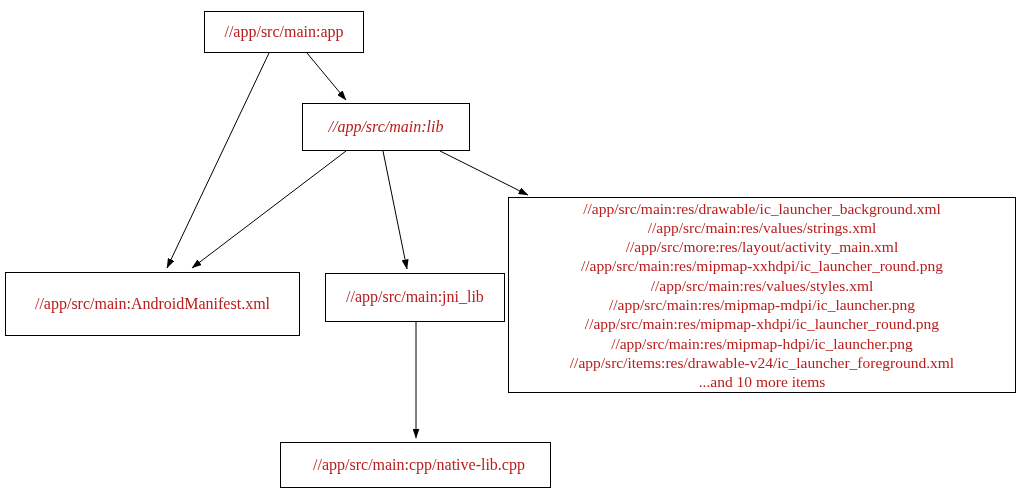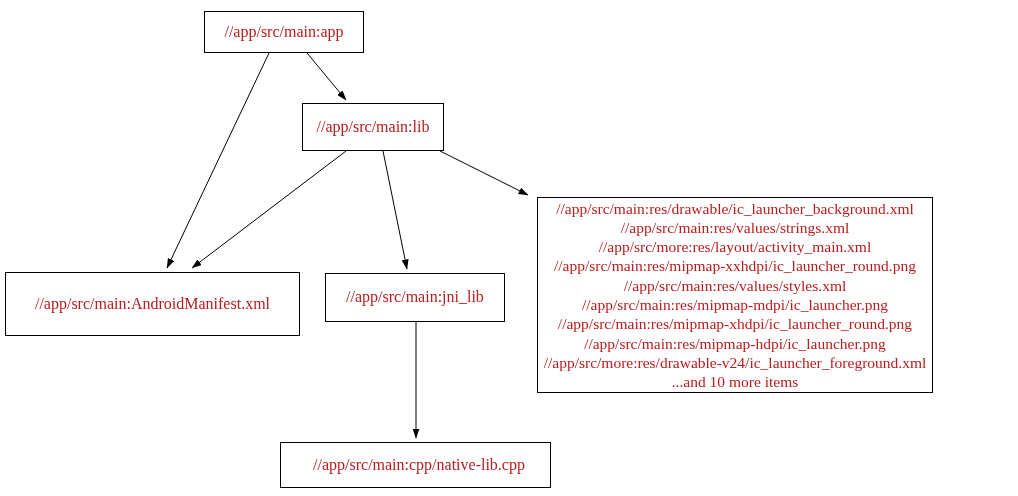--- a/index.html
+++ b/index.html
@@ -36,24 +36,24 @@
     line-height: 1.15;
     white-space: nowrap;
   }
   .node.multiline {
     flex-direction: column;
     font-size: 15.5px;
     line-height: 19.3px;
     padding: 2px 6px;
   }
   #node-app        { left: 204px; top: 11px;  width: 160px; height: 42px; }
-  #node-lib        { left: 302px; top: 103px; width: 142px; height: 48px; }
+  #node-lib        { left: 302px; top: 103px; width: 168px; height: 48px; font-style: italic; }
   #node-manifest   { left: 5px;   top: 272px; width: 295px; height: 64px; }
   #node-jni-lib    { left: 325px; top: 273px; width: 180px; height: 49px; }
-  #node-resources  { left: 537px; top: 197px; width: 396px; height: 196px; }
+  #node-resources  { left: 508px; top: 197px; width: 508px; height: 196px; }
   #node-native-lib { left: 280px; top: 442px; width: 271px; height: 46px; padding-left: 7px; }
 </style>
 </head>
 <body>
 
 <div class="canvas">
 
   <svg class="edges" viewBox="0 0 1018 496" xmlns="http://www.w3.org/2000/svg">
     <defs>
       <marker id="arrowhead" viewBox="0 0 10 7" refX="9.5" refY="3.5" markerWidth="10" markerHeight="7" orient="auto">
@@ -86,21 +86,21 @@
 
   <div class="node multiline" id="node-resources">
     <div>//app/src/main:res/drawable/ic_launcher_background.xml</div>
     <div>//app/src/main:res/values/strings.xml</div>
     <div>//app/src/more:res/layout/activity_main.xml</div>
     <div>//app/src/main:res/mipmap-xxhdpi/ic_launcher_round.png</div>
     <div>//app/src/main:res/values/styles.xml</div>
     <div>//app/src/main:res/mipmap-mdpi/ic_launcher.png</div>
     <div>//app/src/main:res/mipmap-xhdpi/ic_launcher_round.png</div>
     <div>//app/src/main:res/mipmap-hdpi/ic_launcher.png</div>
-    <div>//app/src/more:res/drawable-v24/ic_launcher_foreground.xml</div>
+    <div>//app/src/items:res/drawable-v24/ic_launcher_foreground.xml</div>
     <div>...and 10 more items</div>
   </div>
 
   <div class="node" id="node-native-lib">
     <span>//app/src/main:cpp/native-lib.cpp</span>
   </div>
 
 </div>
 
 </body></html>

